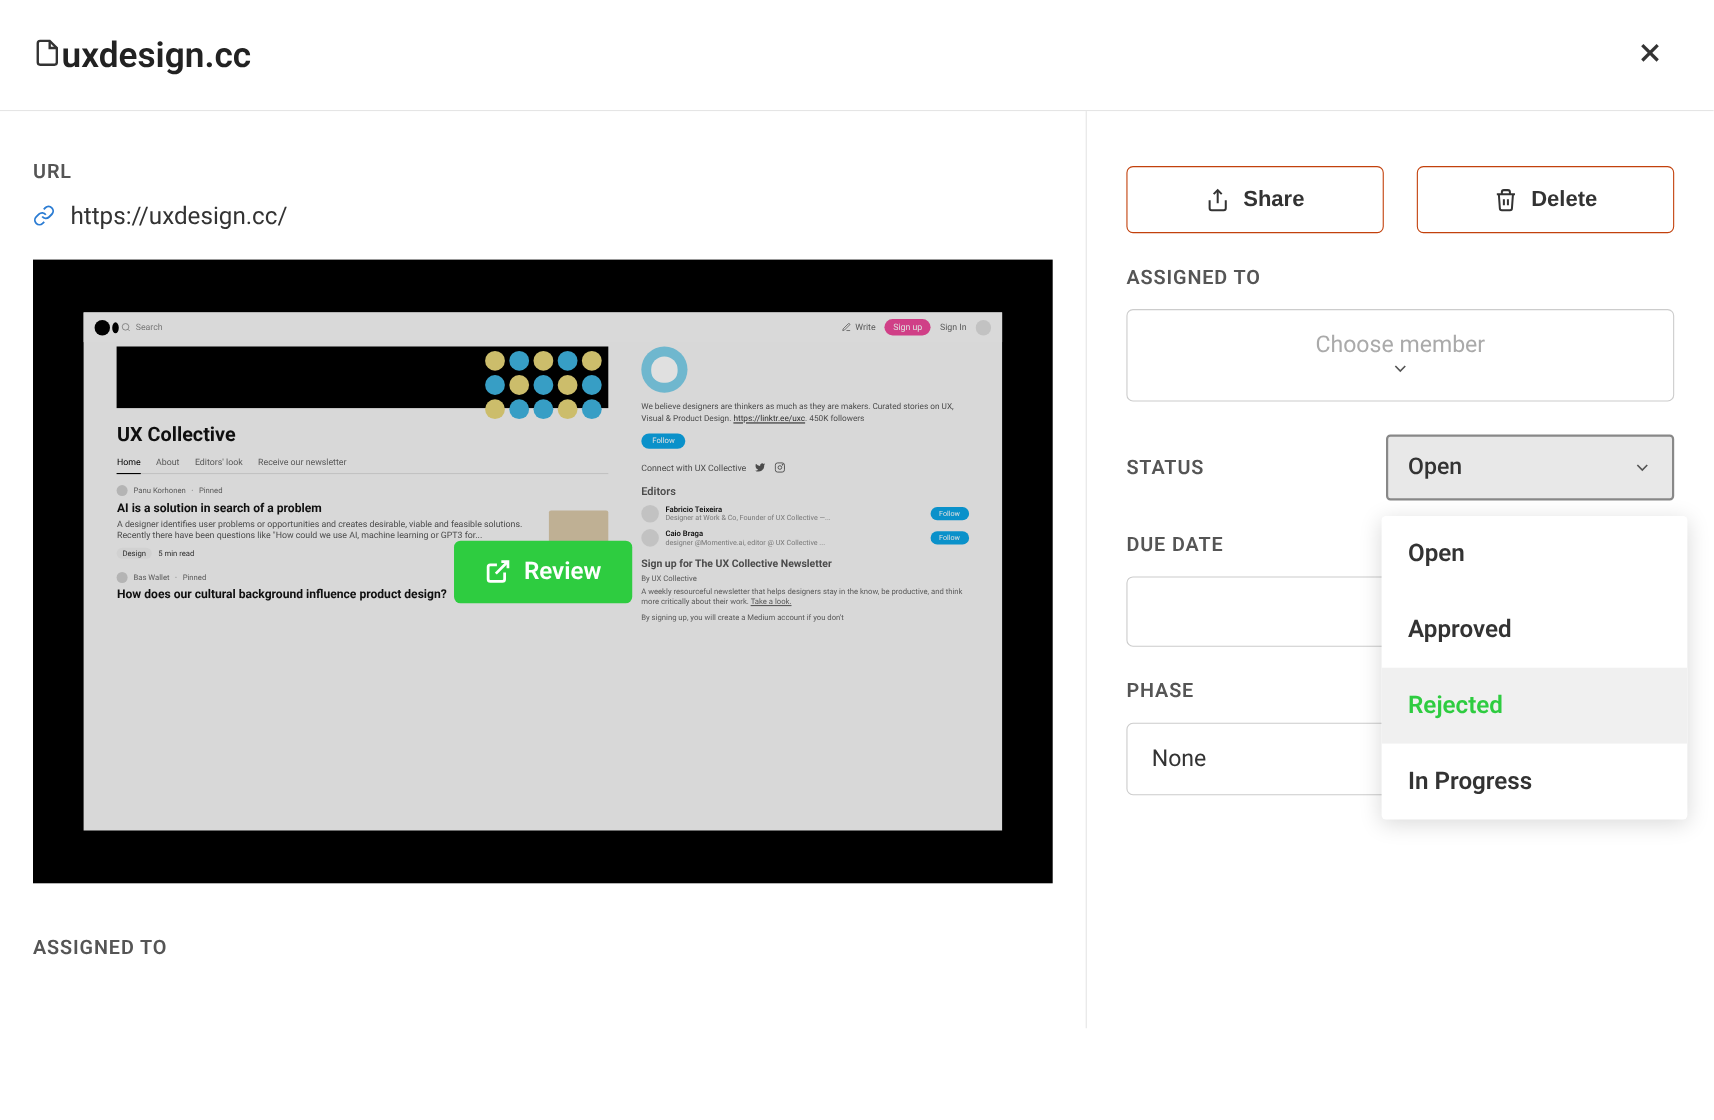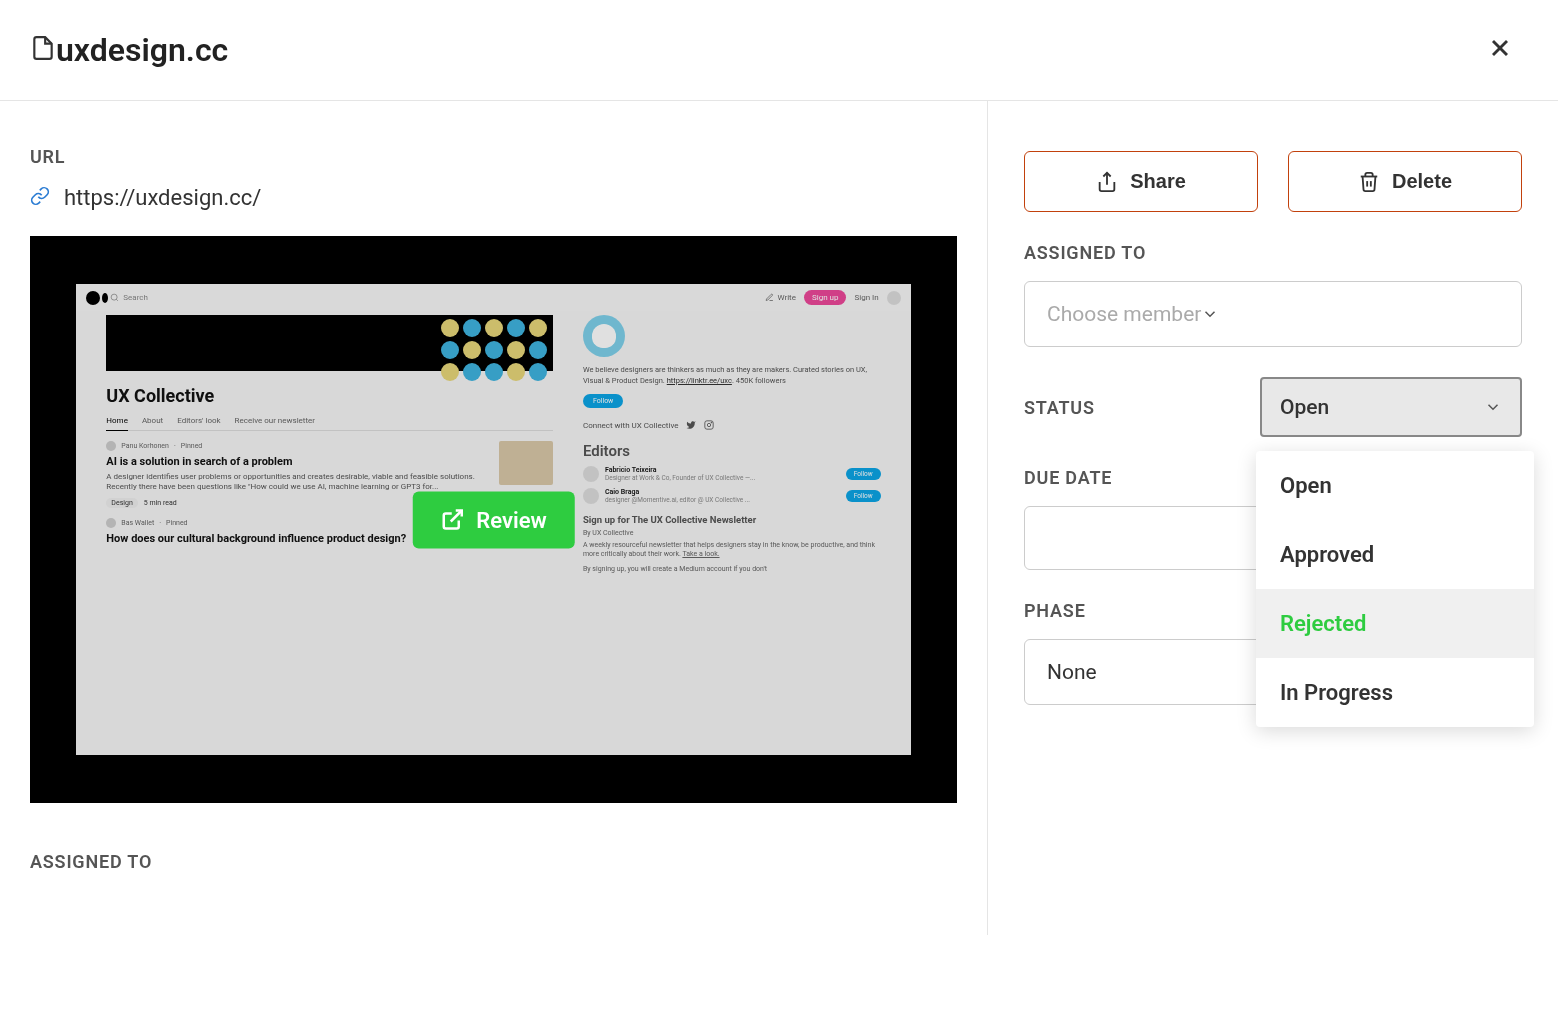--- a/index.html
+++ b/index.html
@@ -204,20 +204,21 @@
     .tab-active {
       color: #000;
       border-bottom: 1px solid #000;
       padding-bottom: 5px;
       margin-bottom: -6px;
     }
     .article-row {
       display: flex;
       gap: 15px;
       margin-bottom: 10px;
+      align-items: flex-end;
     }
     .article-main { flex: 1; }
     .byline {
       display:flex;align-items:center;gap:5px;font-size:7px;color:#666;margin-bottom:4px;
     }
     .byline .dot{width:10px;height:10px;border-radius:50%;background:#ccc;}
     .art-title {
       font-size: 11px;
       font-weight: 700;
       color: #111;
@@ -249,21 +250,21 @@
       border-radius: 50%;
       background: #7ed0ea;
       margin: 4px 0 8px 0;
       display:flex;align-items:center;justify-content:center;
     }
     .polar-avatar::before{content:"";width:24px;height:24px;background:#fff;border-radius:50% 50% 45% 45%;}
     .desc-text { font-size: 7.5px; line-height:1.4; }
     .desc-text a{color:#333;text-decoration:underline;}
     .follow-pill{display:inline-block;background:#0ba5e6;color:#fff;font-size:7px;padding:3px 10px;border-radius:10px;margin-top:8px;}
     .connect-row{display:flex;align-items:center;gap:8px;margin-top:12px;font-size:8px;color:#555;}
-    .editors-title{font-size:15px;font-weight:600;margin-top:12px;margin-bottom:6px;}
+    .editors-title{font-size:10px;font-weight:600;margin-top:12px;margin-bottom:6px;}
     .editor-row{display:flex;align-items:center;gap:6px;margin-bottom:6px;}
     .editor-row .av{width:16px;height:16px;border-radius:50%;background:#ddd;}
     .editor-row .info{flex:1;font-size:7px;}
     .editor-row .name{font-weight:600;color:#111;}
     .editor-row .sub{color:#888;font-size:6.5px;}
     .editor-row .fl{background:#0ba5e6;color:#fff;font-size:6.5px;padding:2px 8px;border-radius:10px;}
     .newsletter-title{font-size:9.5px;font-weight:700;margin-top:10px;line-height:1.3;}
     .newsletter-by{font-size:7px;color:#666;margin-top:2px;}
     .newsletter-desc{font-size:7px;color:#666;margin-top:4px;line-height:1.3;}
 
@@ -312,23 +313,24 @@
       flex-direction: column;
     }
     .select-box {
       width: 100%;
       border: 1px solid #ccc;
       border-radius: 6px;
       padding: 20px 22px;
       font-size: 21px;
       display: flex;
       align-items: center;
-      justify-content: flex-start;
+      justify-content: flex-end;
       cursor: pointer;
       background: #fff;
+      flex-direction: column;
     }
     .select-box .placeholder { color: #aaa; }
     .chev { width: 18px; height: 18px; stroke: #555; stroke-width: 2; fill: none; }
 
     .status-row {
       display: flex;
       align-items: center;
       gap: 20px;
       position: relative;
     }

